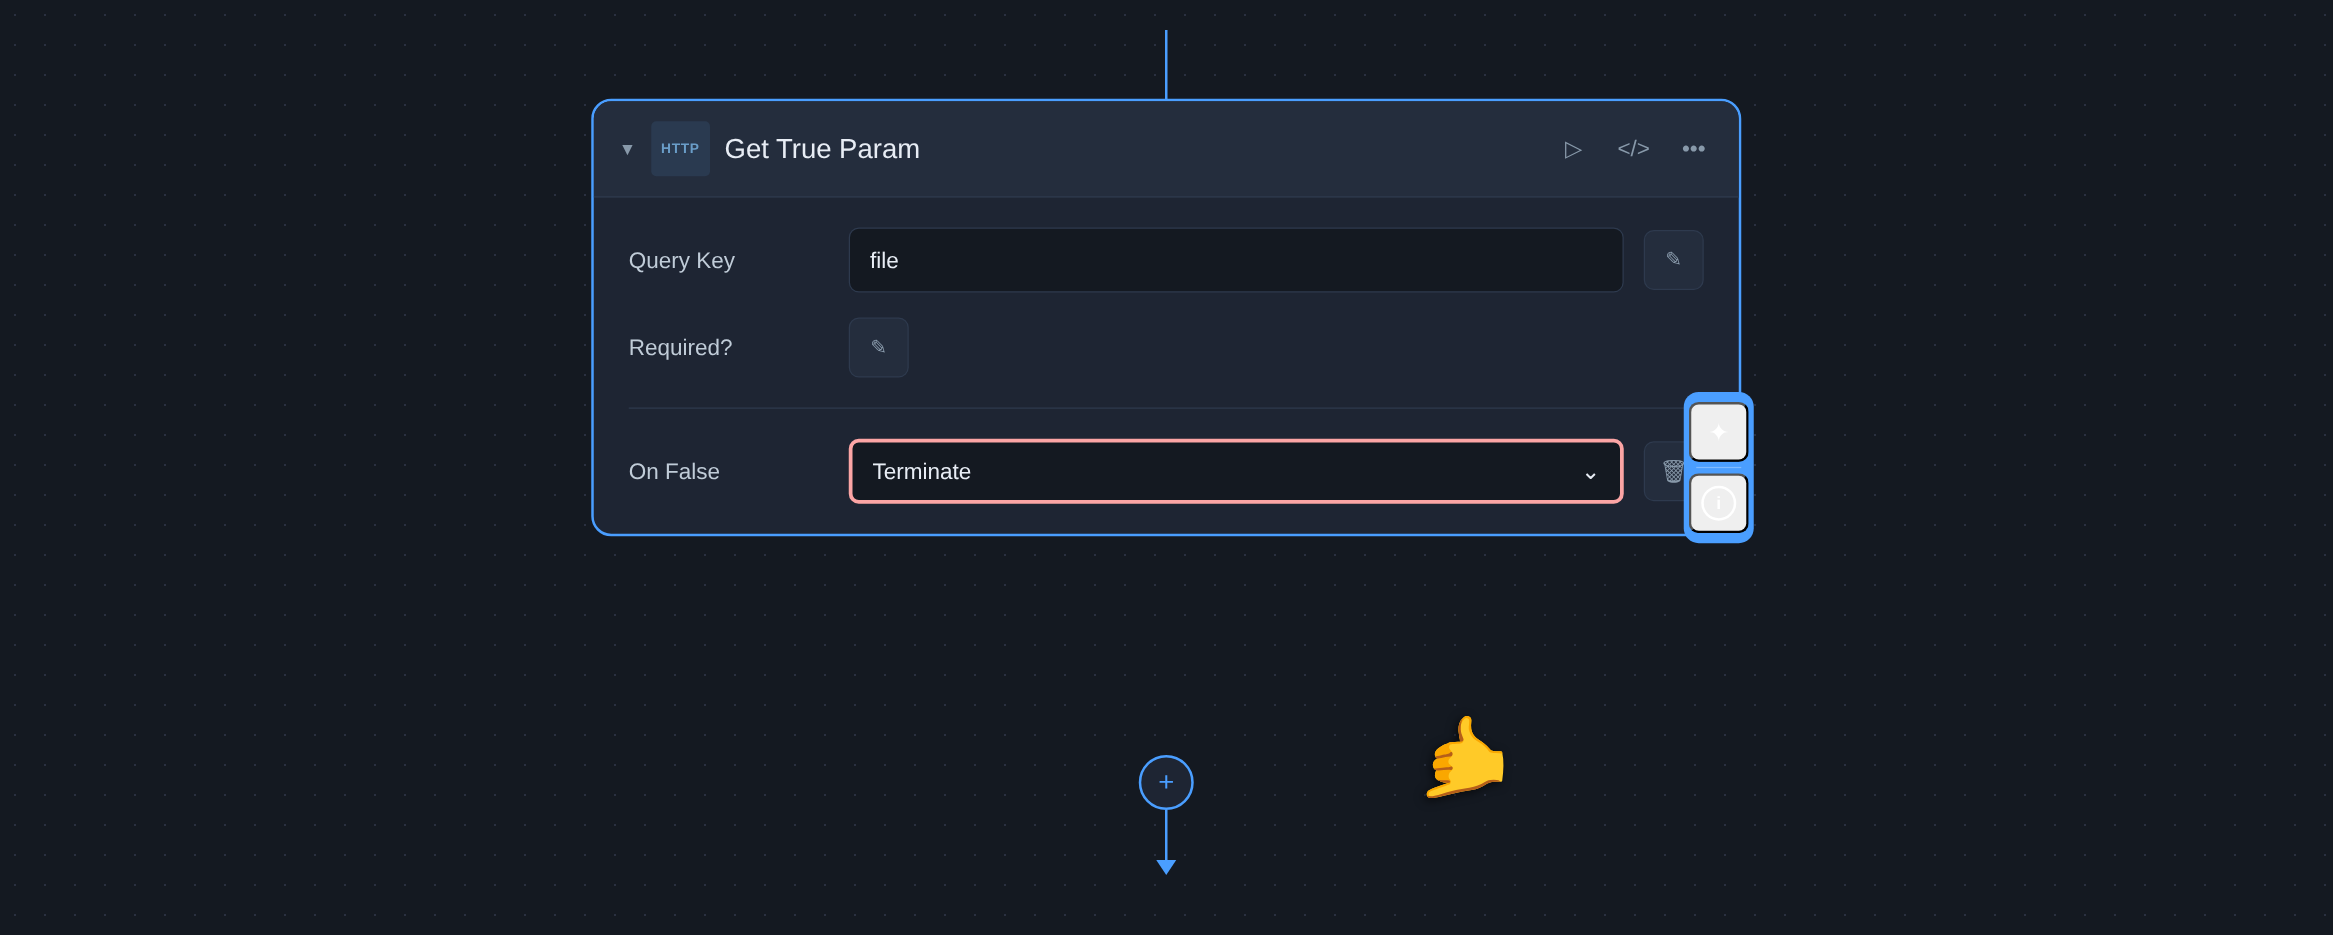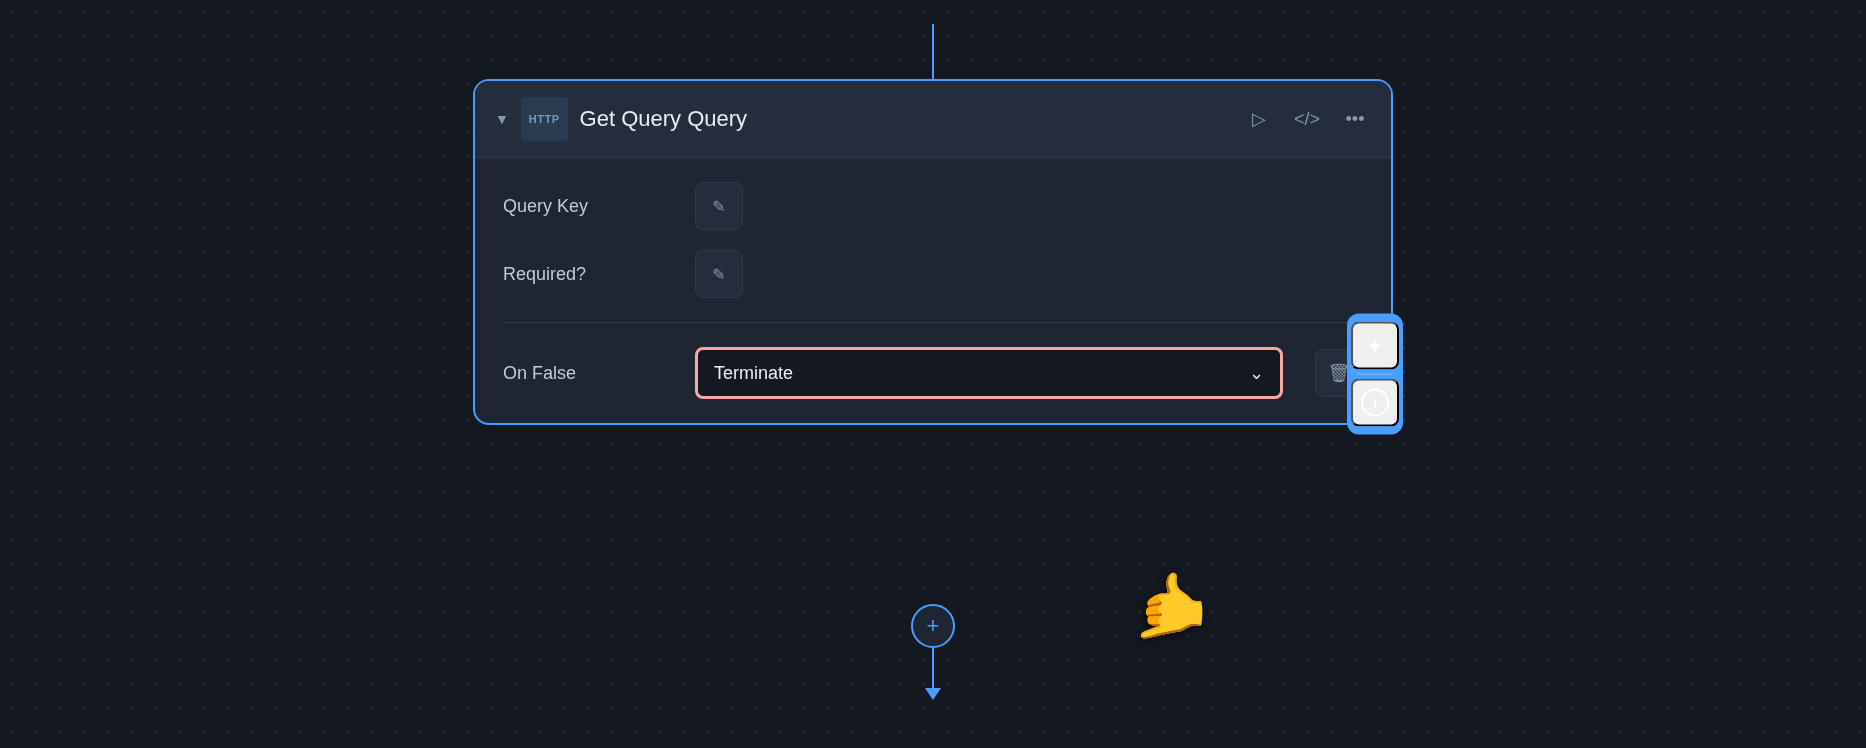--- a/index.html
+++ b/index.html
@@ -122,21 +122,21 @@
     .node-body {
       padding: 24px 28px;
       display: flex;
       flex-direction: column;
       gap: 20px;
     }
 
     .field-row {
       display: flex;
       align-items: center;
-      gap: 32px;
+      gap: 16px;
     }
 
     .field-label {
       color: #c0ccd8;
       font-size: 18px;
       font-weight: 400;
       width: 160px;
       flex-shrink: 0;
     }
 
@@ -325,32 +325,35 @@
   <div class="arrow-top" style="top:0; left:50%; transform:translateX(-50%); position:absolute; display:flex; flex-direction:column; align-items:center;">
     <div class="arrow-line-top"></div>
     <div class="arrow-head-down"></div>
   </div>
 
   <div class="node-card">
 
     <div class="node-header">
       <span class="header-chevron">▼</span>
       <span class="header-badge">HTTP</span>
-      <span class="header-title">Get Query Query</span>
+      <span class="header-title">Get True Param</span>
       <div class="header-actions">
         <button class="header-icon-btn">▷</button>
         <button class="header-icon-btn">&lt;/&gt;</button>
         <button class="header-icon-btn">•••</button>
       </div>
     </div>
 
     <div class="node-body">
 
       <div class="field-row">
         <span class="field-label">Query Key</span>
+        <div class="field-input">
+          <span>file</span>
+        </div>
         <button class="field-action-btn">✎</button>
       </div>
 
       <div class="field-row">
         <span class="field-label">Required?</span>
         <button class="field-action-btn">✎</button>
       </div>
 
       <div class="separator"></div>
 

